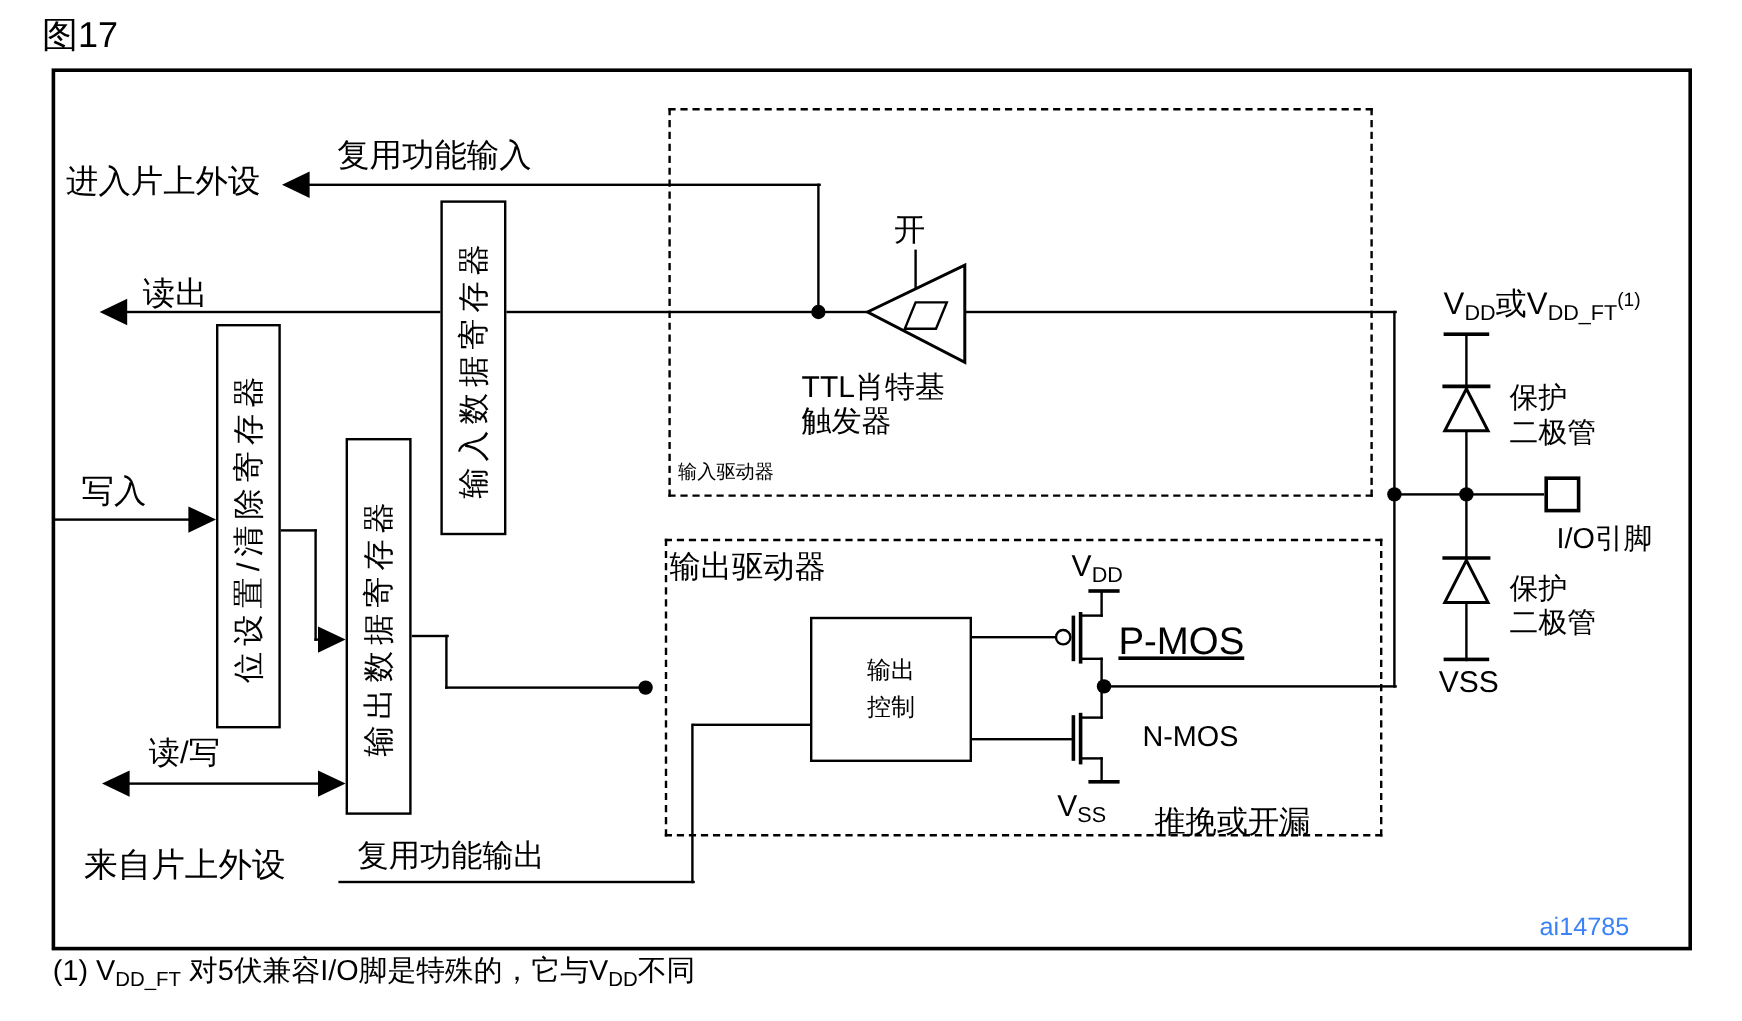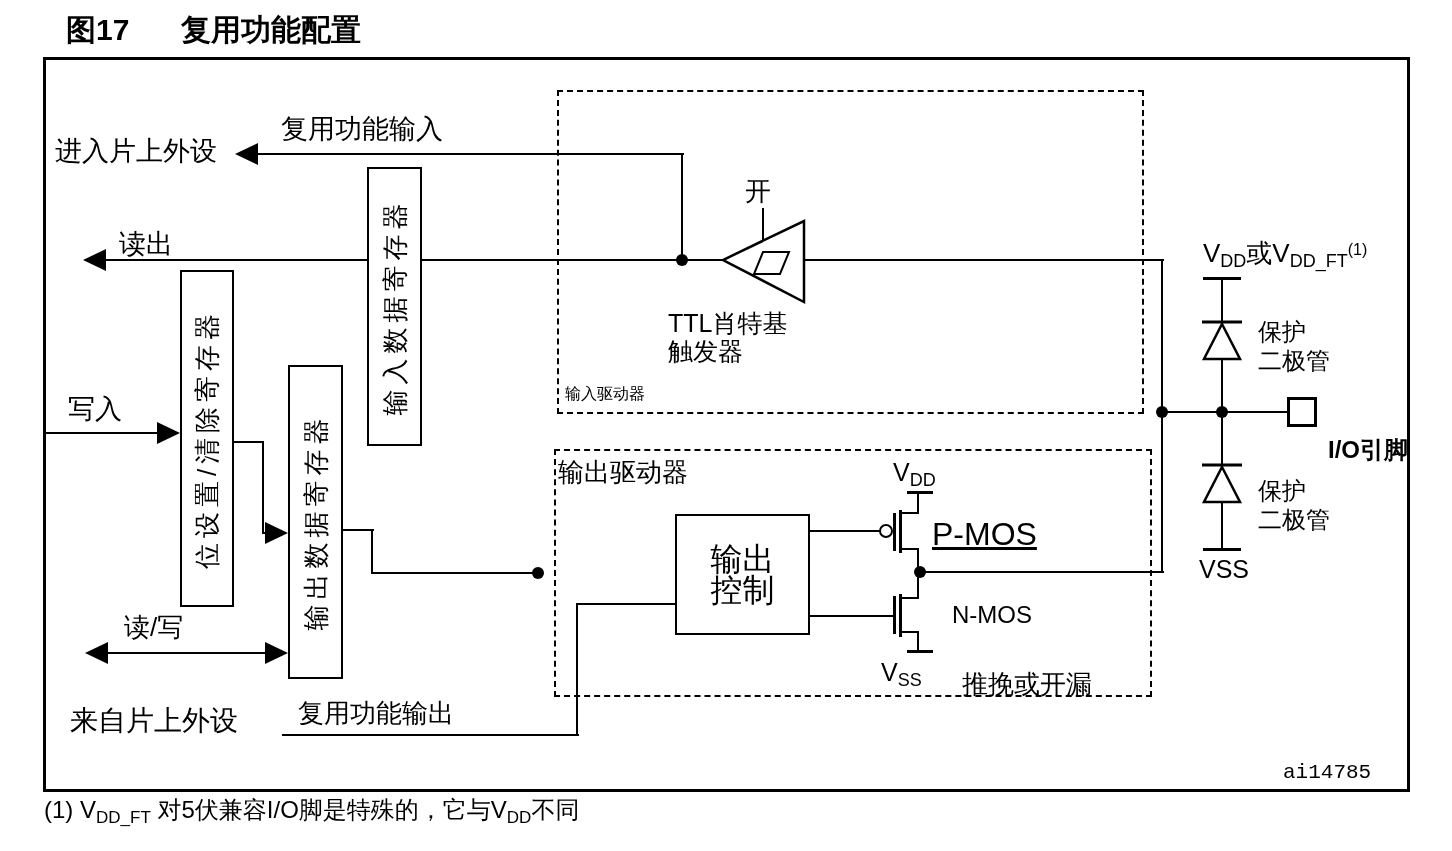--- a/index.html
+++ b/index.html
@@ -13,29 +13,28 @@
   .dot{position:absolute;width:12px;height:12px;border-radius:50%;background:#000;z-index:3;}
   .arrL{position:absolute;width:0;height:0;border-top:11px solid transparent;border-bottom:11px solid transparent;border-right:23px solid #000;z-index:3;}
   .arrR{position:absolute;width:0;height:0;border-top:11px solid transparent;border-bottom:11px solid transparent;border-left:23px solid #000;z-index:3;}
   .lbl{position:absolute;white-space:nowrap;line-height:1.12;z-index:4;}
   .rotwrap{position:absolute;left:50%;top:50%;transform:translate(-50%,-50%) rotate(-90deg);
            white-space:nowrap;font-size:26px;letter-spacing:5px;text-align:center;}
   .svgshape{position:absolute;z-index:2;}
   .bubble{position:absolute;width:10px;height:10px;border:2.5px solid #000;border-radius:50%;background:#fff;z-index:2;}
   sub.s{font-size:18px;vertical-align:-5px;text-align:right;}
   sup.s{font-size:16px;vertical-align:7px;}
-  .b{font-weight:bold;margin-left:31px;}
+  .b{font-weight:normal;}
 </style>
 </head>
 <body>
 
 <div id="stage">
 
   <div class="lbl b" style="left:35px;top:13px;font-size:30px;">图17</div>
-  <div class="lbl b" style="left:150px;top:13px;font-size:30px;">复用功能配置</div>
 
   <div style="position:absolute;left:43px;top:57px;width:1361px;height:729px;border:3px solid #000;z-index:0;"></div>
 
   <div class="hl" style="left:256px;top:153px;width:428px;"></div>
   <div class="hl" style="left:104px;top:259px;width:620px;"></div>
   <div class="hl" style="left:45px;top:432px;width:116px;"></div>
   <div class="hl" style="left:233px;top:441px;width:31px;"></div>
   <div class="hl" style="left:262px;top:532px;width:8px;"></div>
   <div class="hl" style="left:106px;top:652px;width:162px;"></div>
   <div class="hl" style="left:343px;top:529px;width:31px;"></div>
@@ -66,21 +65,21 @@
     <div class="rotwrap">位设置/清除寄存器</div>
   </div>
   <div class="box" style="left:288px;top:365px;width:51px;height:310px;">
     <div class="rotwrap">输出数据寄存器</div>
   </div>
   <div class="box" style="left:367px;top:167px;width:51px;height:275px;">
     <div class="rotwrap">输入数据寄存器</div>
   </div>
 
   <div class="box" style="left:675px;top:514px;width:131px;height:117px;">
-    <div style="position:absolute;left:0;top:50%;width:100%;transform:translateY(-50%);text-align:center;font-size:32px;line-height:31px;">
+    <div style="position:absolute;left:0;top:50%;width:100%;transform:translateY(-50%);text-align:center;font-size:20px;line-height:31px;">
       <div>输出</div>
       <div>控制</div>
     </div>
   </div>
 
   <svg class="svgshape" style="left:720px;top:218px;" width="88" height="88">
     <polygon points="84,3 84,84 3,42" fill="#fff" stroke="#000" stroke-width="2.5"></polygon>
     <polygon points="43,34 69,34 60,56 34,56" fill="none" stroke="#000" stroke-width="2"></polygon>
   </svg>
 
@@ -155,17 +154,17 @@
     <div>保护</div>
     <div>二极管</div>
   </div>
   <div class="lbl" style="left:1258px;top:476px;font-size:24px;line-height:29px;">
     <div>保护</div>
     <div>二极管</div>
   </div>
   <div class="lbl" style="left:1199px;top:555px;font-size:25px;">VSS</div>
   <div class="lbl b" style="left:1297px;top:437px;font-size:24px;"><span>I/O</span><span>引脚</span></div>
 
-  <div class="lbl" style="left:1283px;top:761px;font-size:21px;color:#000000;font-family:Liberation Mono, monospace;">ai14785</div>
+  <div class="lbl" style="left:1283px;top:761px;font-size:21px;color:#3b82f6;">ai14785</div>
 
   <div class="lbl" style="left:44px;top:797px;font-size:24px;"><span>(1) V</span><sub class="s" style="font-size:17px;">DD_FT</sub><span> 对5伏兼容I/O脚是特殊的，它与V</span><sub class="s" style="font-size:17px;">DD</sub><span>不同</span></div>
 
 </div>
 
 </body></html>

